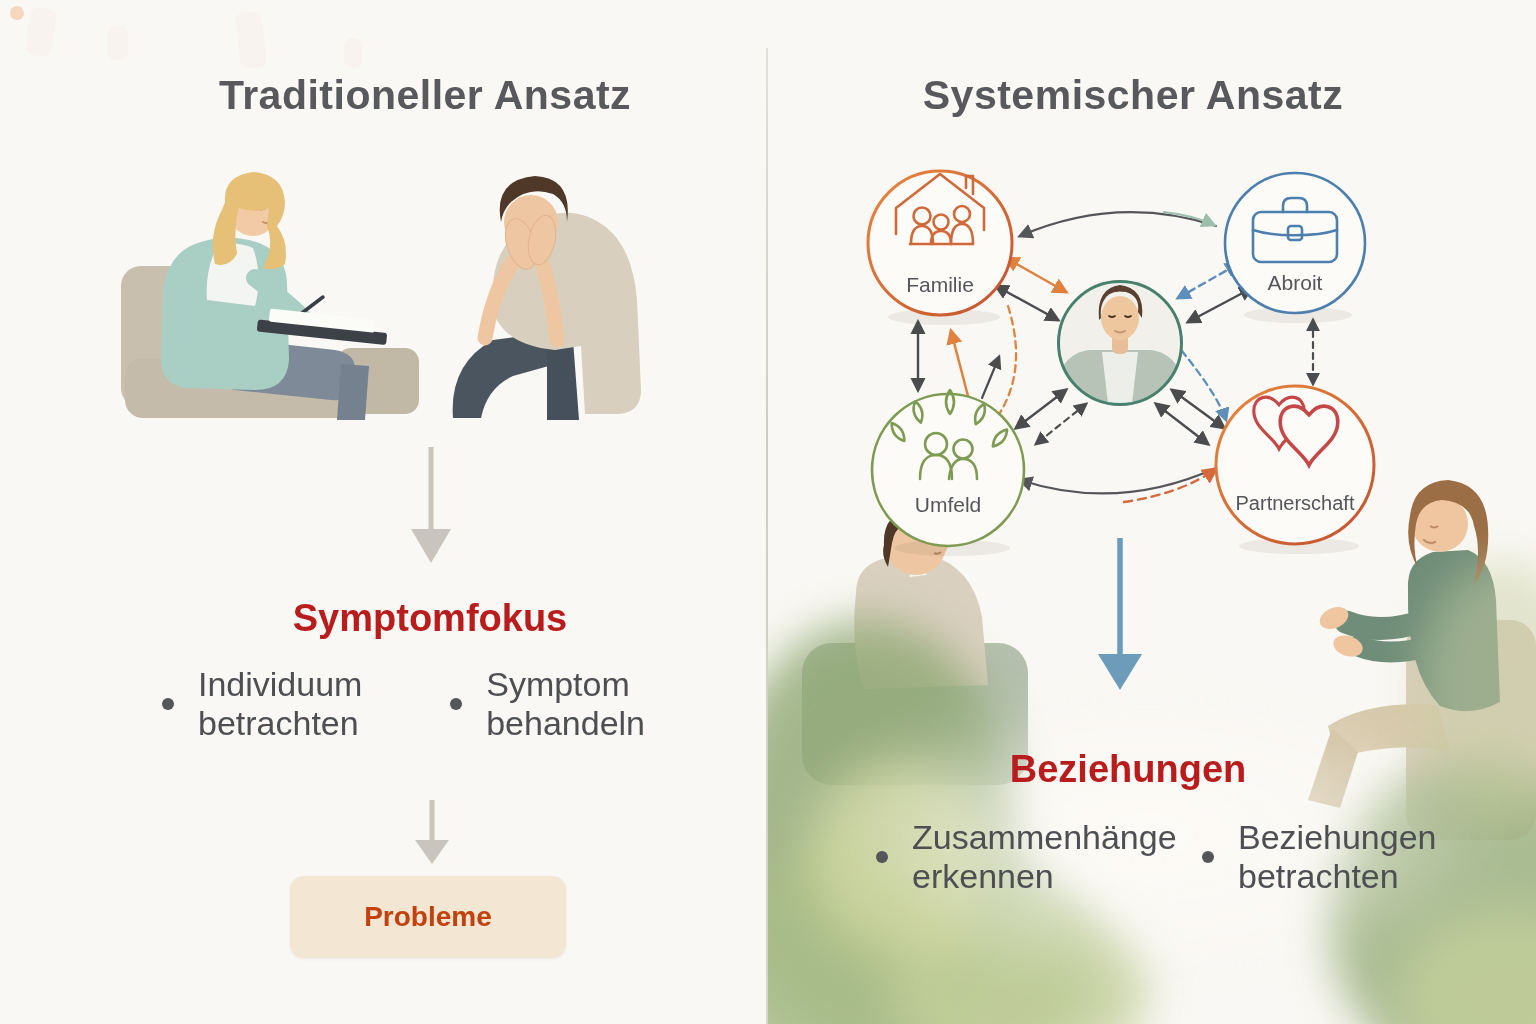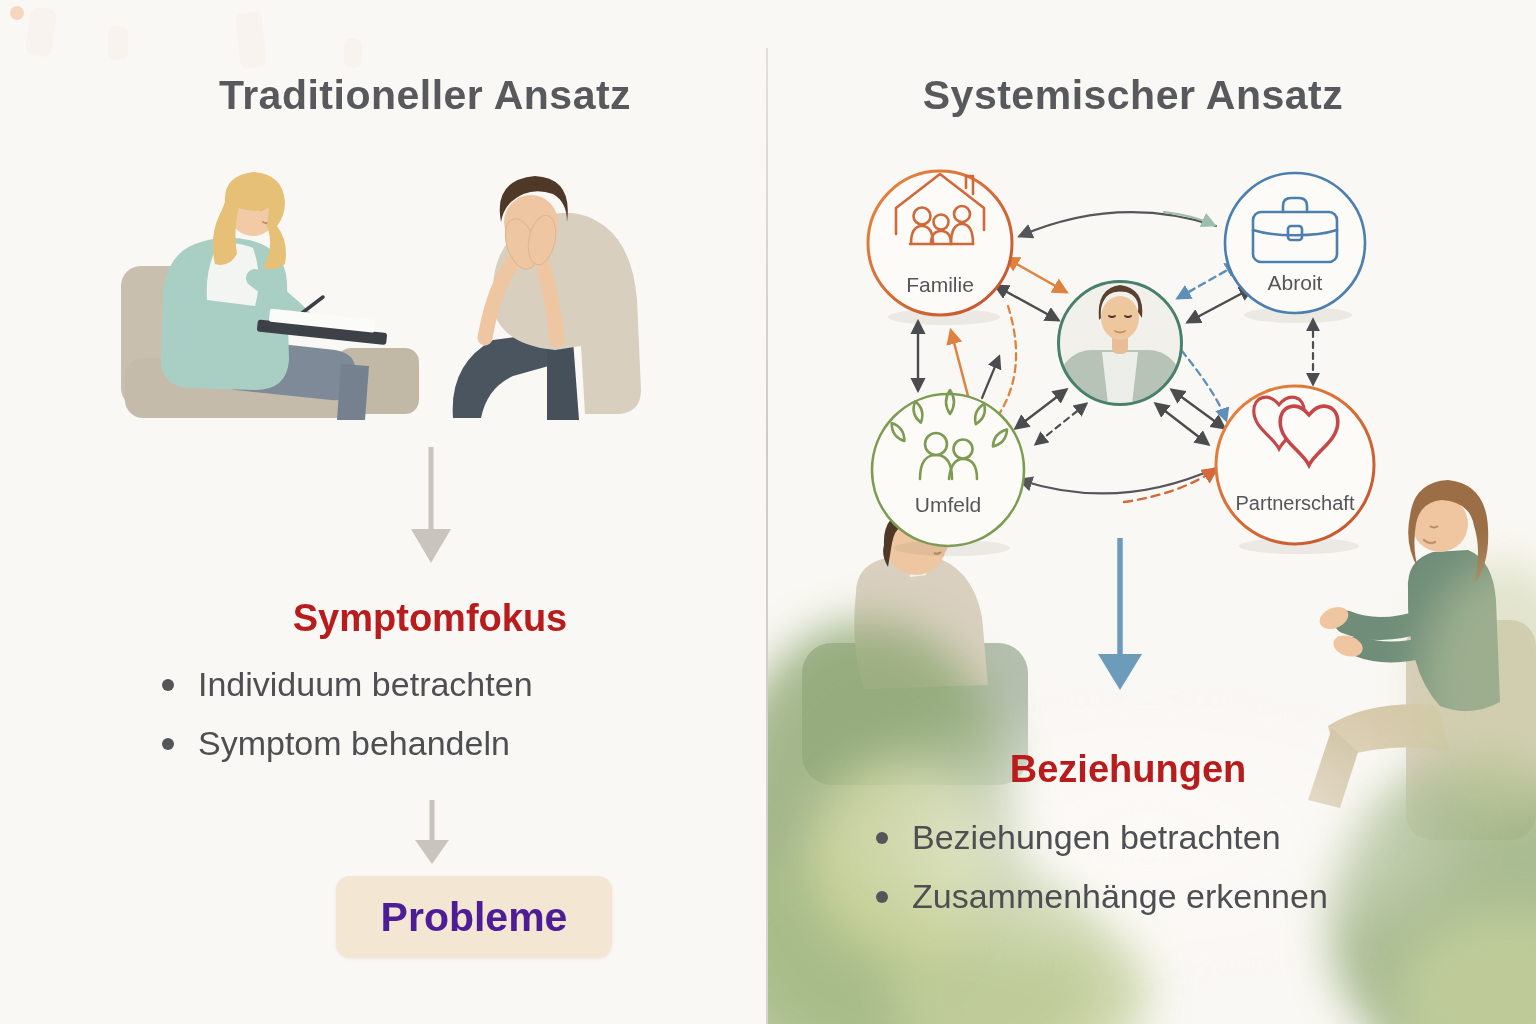--- a/index.html
+++ b/index.html
@@ -2,25 +2,25 @@
 <html><head>
 <meta charset="utf-8">
 <style>
   html,body{margin:0;padding:0;background:#e9e6e2;}
   .canvas{position:relative;width:1536px;height:1024px;overflow:hidden;
           background:#faf8f5;font-family:"Liberation Sans",sans-serif;color:#55565a;}
   .abs{position:absolute;}
   
   .col-title{font-size:41px;font-weight:bold;color:#58595c;letter-spacing:.5px;text-align:center;}
   .focus-title{font-size:38px;font-weight:bold;color:#b91c1c;text-align:center;}
-  .bullets{display:flex;flex-direction:column;gap:20px;}
+  .bullets{display:flex;flex-direction:row;gap:20px;}
   .bullet-row{display:flex;align-items:center;gap:24px;font-size:34px;color:#4e4f52;}
   .dot{width:12px;height:12px;border-radius:50%;background:#55565a;flex:0 0 12px;}
   .result-box{background:#f3e6d3;border-radius:14px;display:flex;align-items:center;justify-content:center;
-              font-size:41px;font-weight:bold;color:#4c1d95;box-shadow:0 1px 3px rgba(120,100,80,.10);margin-left:46px;}
+              font-size:28px;font-weight:bold;color:#c2410c;box-shadow:0 1px 3px rgba(120,100,80,.10);}
   
   .divider{width:2px;background:linear-gradient(#e3e0db, #cfccc6 40%, #d8d5d0);}
   
   .deco{position:absolute;background:#f6efe8;opacity:.55;border-radius:8px;}
   .deco-dot{position:absolute;background:#f3c9a6;opacity:.7;border-radius:50%;}
   .blob{position:absolute;border-radius:50%;filter:blur(22px);}
   .haze{position:absolute;border-radius:50%;filter:blur(26px);background:radial-gradient(closest-side,rgba(252,250,246,.95),rgba(252,250,246,0));}
   svg text{font-family:"Liberation Sans",sans-serif;}
 </style>
 </head>
@@ -288,21 +288,21 @@
     <svg class="abs" style="left:328px;top:534px;" width="48" height="160" viewBox="0 0 48 160">
       <line x1="24" y1="4" x2="24" y2="120" stroke="#6d9cbb" stroke-width="5.5"></line>
       <polygon points="2,120 46,120 24,156" fill="#6d9cbb"></polygon>
     </svg>
 
     <div class="abs focus-title" style="left:40px;top:748px;width:640px;">Beziehungen</div>
 
     <div class="abs bullets" style="left:108px;top:818px;width:600px;">
       <div class="bullet-row">
         <span class="dot"></span>
-        <span>Beziehungen betrachten</span>
+        <span>Zusammenhänge erkennen</span>
       </div>
       <div class="bullet-row">
         <span class="dot"></span>
-        <span>Zusammenhänge erkennen</span>
+        <span>Beziehungen betrachten</span>
       </div>
     </div>
   </div>
 </div>
 
 </body></html>

